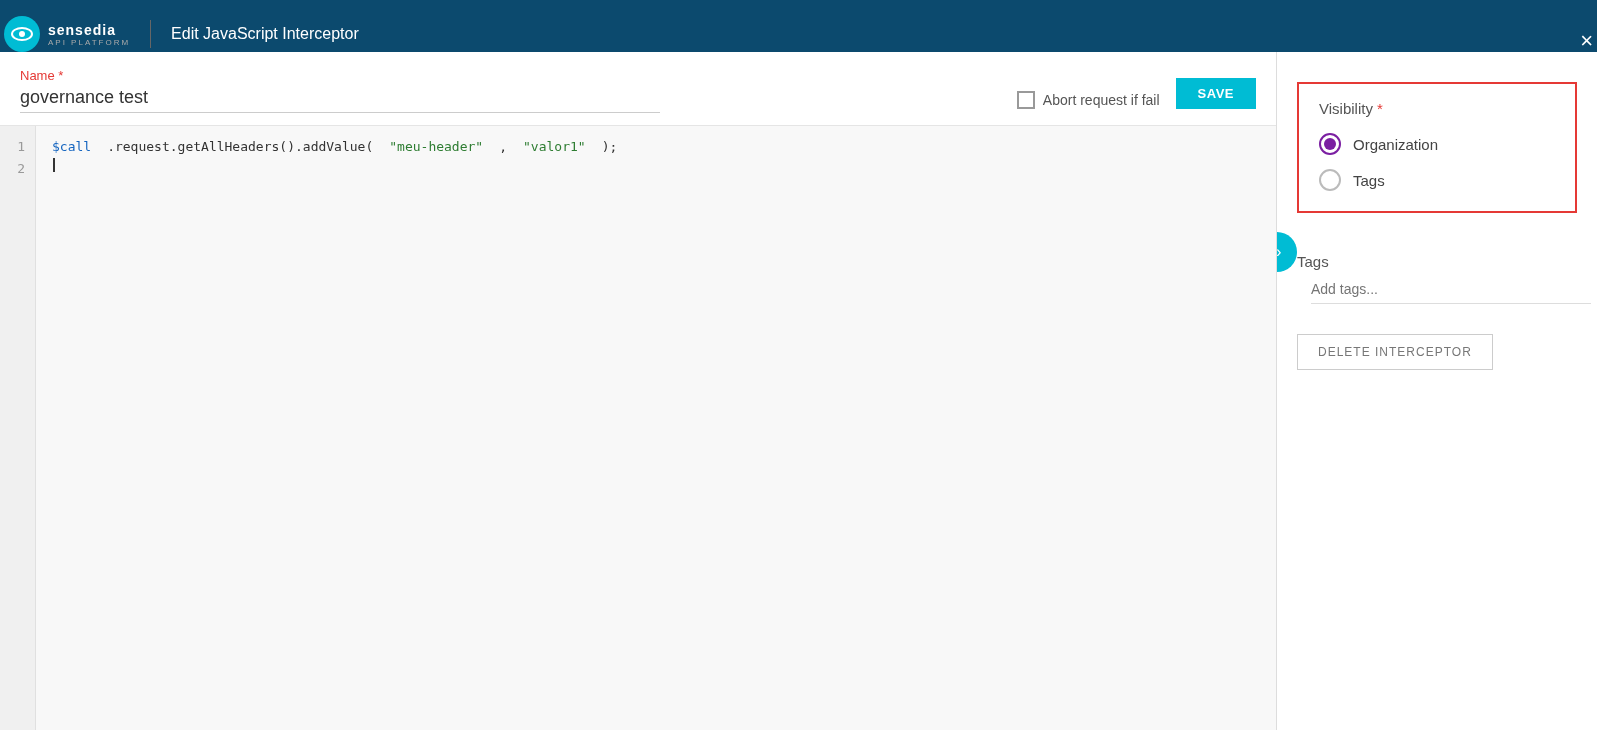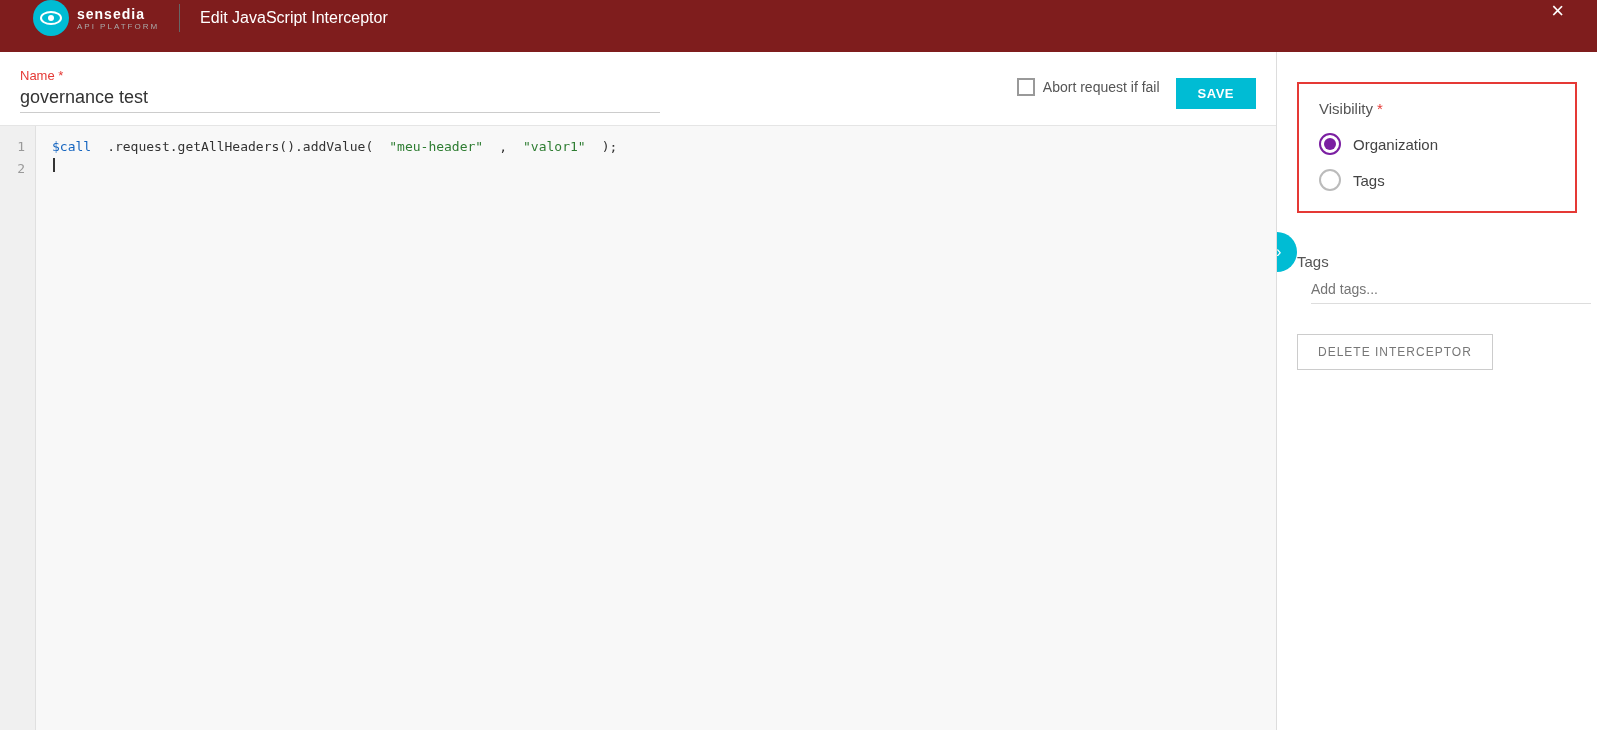--- a/index.html
+++ b/index.html
@@ -1,25 +1,25 @@
 <!DOCTYPE html>
 <html><head>
   <meta charset="utf-8">
   <style>
     * { box-sizing: border-box; margin: 0; padding: 0; }
     body { font-family: 'Segoe UI', Arial, sans-serif; background: #f5f5f5; height: 730px; overflow: hidden; }
 
     
     .header {
       display: flex;
-      align-items: flex-start;
+      align-items: flex-end;
       justify-content: space-between;
-      background: #7f1d1d;
+      background: #0c4a6e;
       height: 52px;
-      padding: 0 33px;
+      padding: 0 4px;
     }
     .header-left {
       display: flex;
       align-items: center;
       gap: 20px;
     }
     .logo-area {
       display: flex;
       align-items: center;
       gap: 8px;
@@ -83,21 +83,21 @@
       color: #333;
       border: none;
       border-bottom: 1px solid #ccc;
       outline: none;
       background: transparent;
       padding-bottom: 4px;
       width: 100%;
     }
     .name-row-right {
       display: flex;
-      align-items: flex-start;
+      align-items: flex-end;
       gap: 16px;
       padding-bottom: 4px;
       padding-left: 8px;
     }
     .abort-checkbox-area {
       display: flex;
       align-items: center;
       gap: 8px;
     }
     .abort-checkbox {

